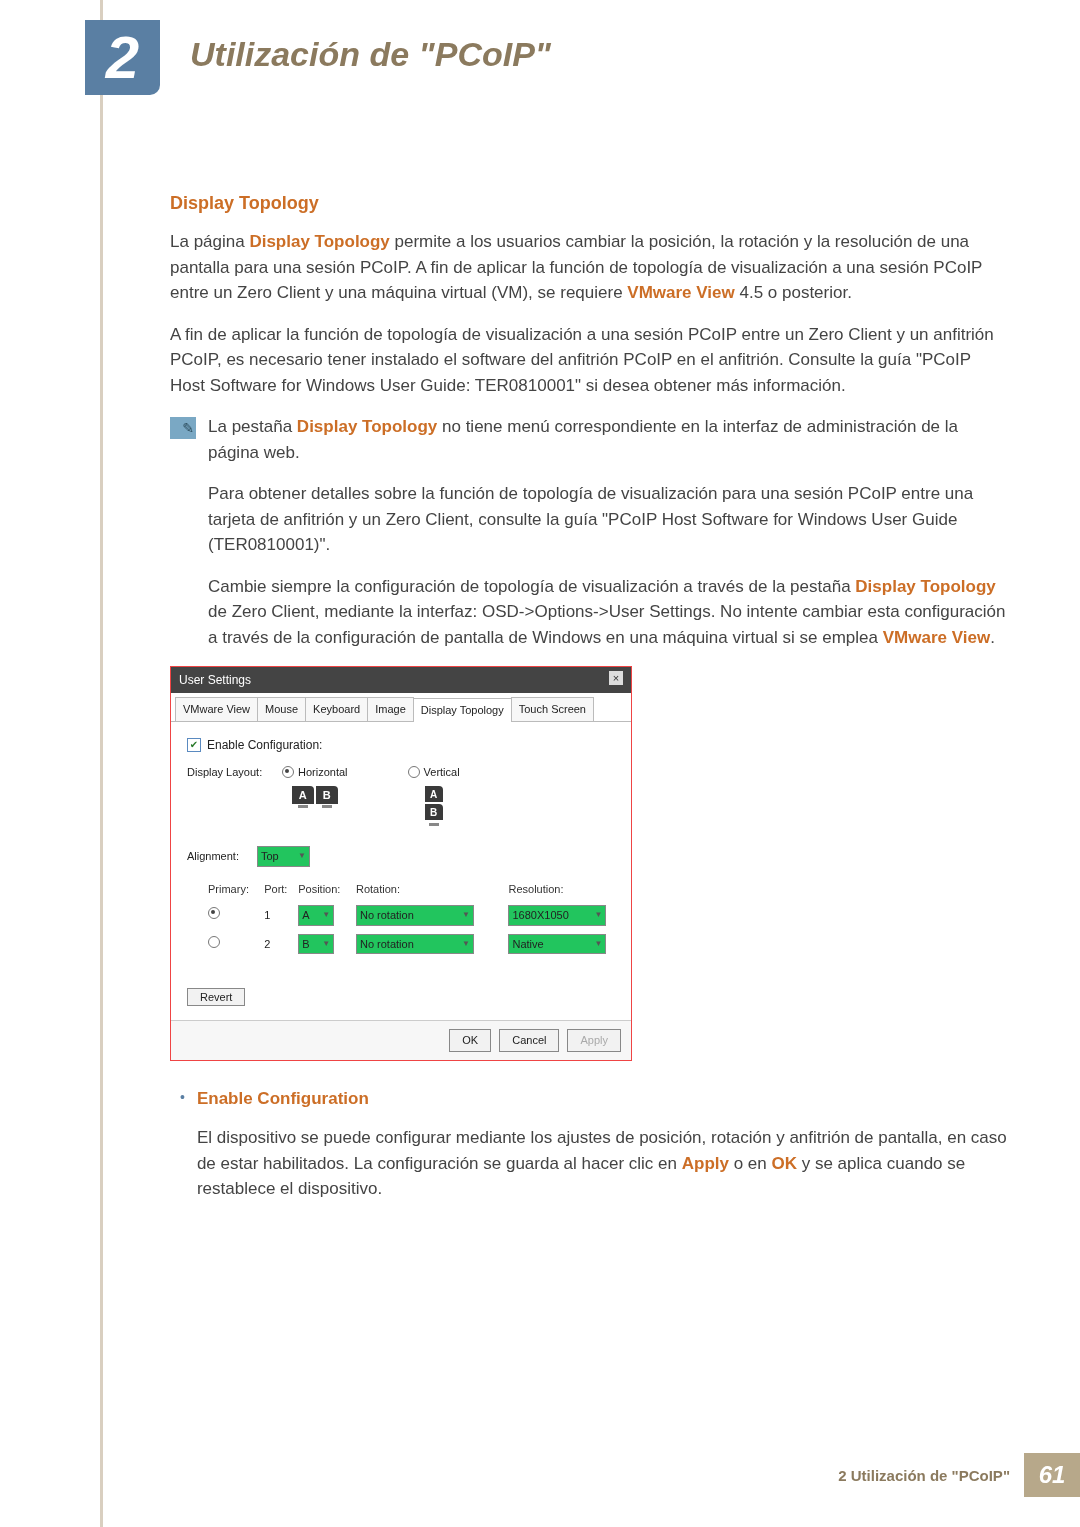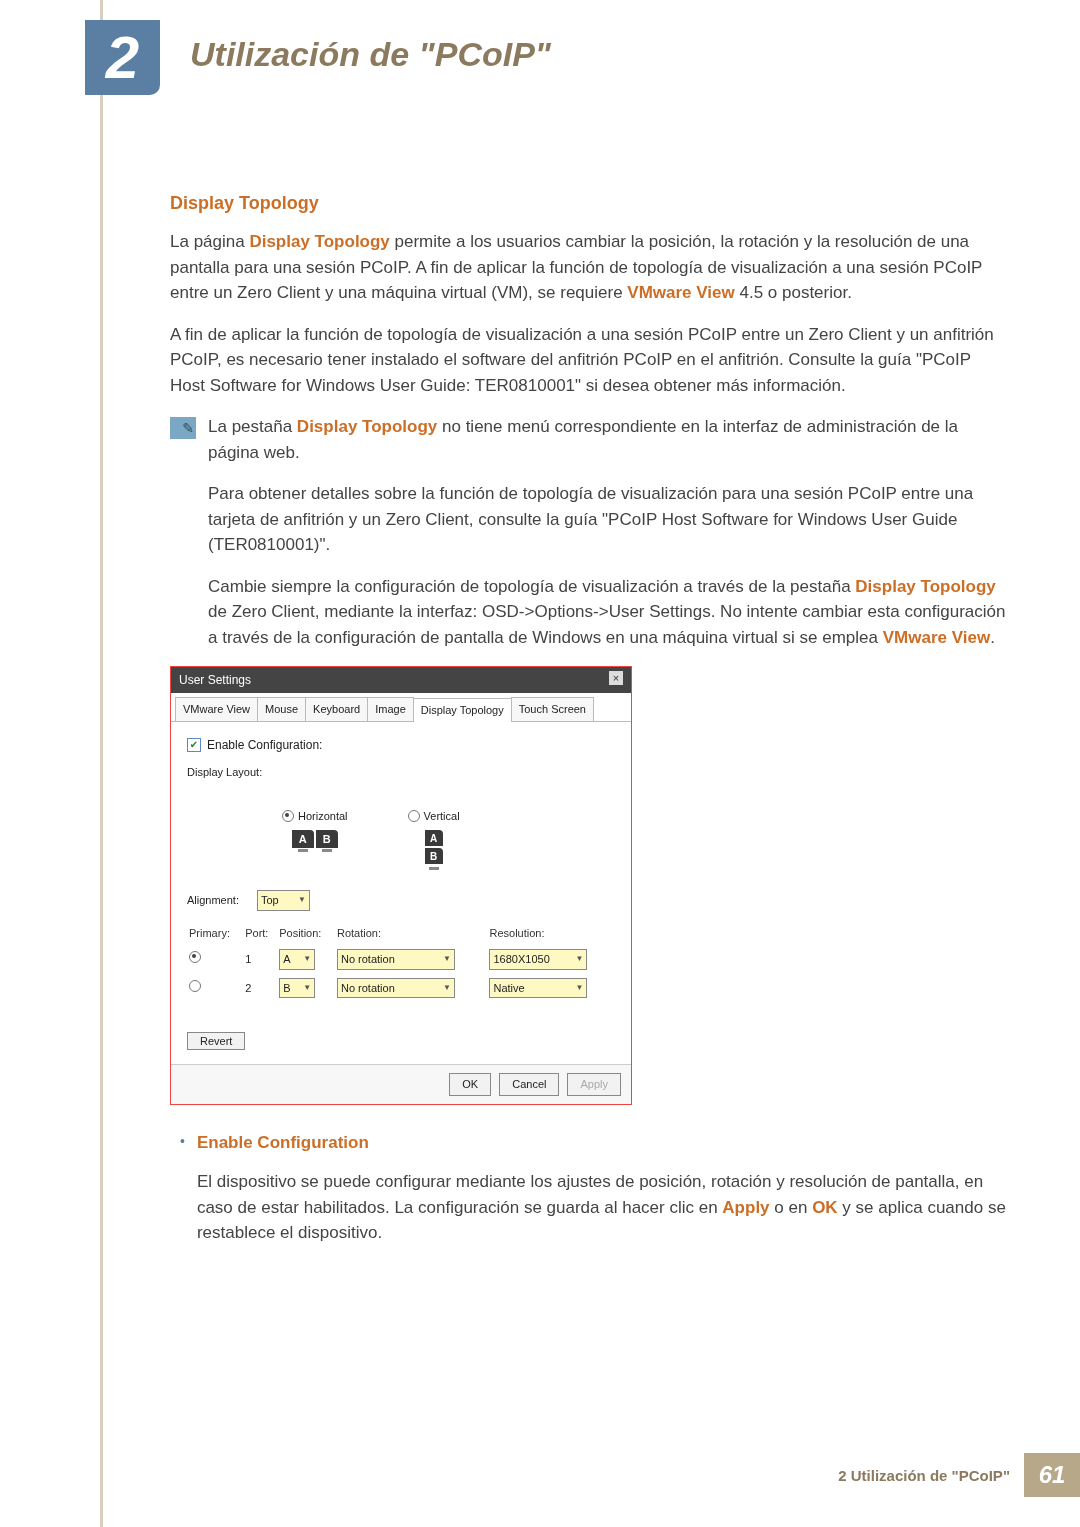--- a/index.html
+++ b/index.html
@@ -116,40 +116,40 @@
     background: #f7f7f7;
     margin-right: -1px;
     cursor: pointer;
   }
   .dlg-tab.active { background: #fff; position: relative; top: 1px; }
   .dlg-body { padding: 14px 16px; }
   .dlg-row { display: flex; align-items: center; margin-bottom: 10px; }
   .dlg-label { width: 95px; font-size: 11px; }
   .layout-opts { display: flex; gap: 60px; align-items: flex-start; }
   .layout-col { display: flex; flex-direction: column; align-items: center; }
-  .radio-line { display: flex; align-items: center; gap: 4px; font-size: 11px; margin-bottom: 6px; margin-top: 44px; }
+  .radio-line { display: flex; align-items: center; gap: 4px; font-size: 11px; margin-bottom: 6px; }
   .mon-h { display: flex; gap: 2px; }
   .mon, .monv {
     background: #3a3a3a; color: #fff; font-weight: bold;
     display: flex; align-items: center; justify-content: center;
     border-top-right-radius: 4px;
   }
   .mon { width: 22px; height: 18px; font-size: 11px; }
   .monv { width: 18px; height: 16px; font-size: 10px; margin-bottom: 2px; }
   .mon-stand { width: 10px; height: 3px; background: #888; margin: 1px auto 0; }
   .mon-h .mon-wrap, .mon-v .mon-wrap { display:flex; flex-direction:column; align-items:center; }
   .dlg-select {
     border: 1px solid #888;
     font-size: 11px;
     padding: 1px 3px;
-    background: #fef9c3;
+    background: #22c55e;
     display: inline-flex; align-items: center; justify-content: space-between;
   }
   .sel-arrow { font-size: 8px; margin-left: 3px; color: #555; }
-  .tbl { width: 100%; font-size: 11px; margin-top: 6px; border-collapse: collapse; }
+  .tbl { width: 100%; font-size: 11px; margin-top: 6px; border-collapse: collapse; margin-left: 19px; }
   .tbl th, .tbl td { text-align: left; padding: 4px 2px; }
   .tbl th { font-weight: normal; color: #333; }
   .radio-dot {
     width: 10px; height: 10px; border: 1px solid #777; border-radius: 50%;
     display: inline-block; position: relative;
   }
   .radio-dot.checked::after {
     content: ""; position: absolute; left: 2px; top: 2px;
     width: 4px; height: 4px; background: #444; border-radius: 50%;
   }
@@ -331,21 +331,21 @@
         <span class="btn">Cancel</span>
         <span class="btn disabled">Apply</span>
       </div>
     </div>
 
     <div class="bullet-item">
       <span class="bullet-dot">•</span>
       <div>
         <div class="orange-bold" style="margin-bottom:14px">Enable Configuration</div>
         <div>
-          <span>El dispositivo se puede configurar mediante los ajustes de posición, rotación y resolución de pantalla, en caso de estar habilitados. La configuración se guarda al hacer clic en </span><span class="orange-bold">Apply</span><span> o en </span><span class="orange-bold">OK</span><span> y se aplica cuando se restablece el dispositivo.</span>
+          <span>El dispositivo se puede configurar mediante los ajustes de posición, rotación y anfitrión de pantalla, en caso de estar habilitados. La configuración se guarda al hacer clic en </span><span class="orange-bold">Apply</span><span> o en </span><span class="orange-bold">OK</span><span> y se aplica cuando se restablece el dispositivo.</span>
         </div>
       </div>
     </div>
   </div>
 
   <div class="footer-bar">
     <span class="footer-label">2 Utilización de "PCoIP"</span>
     <span class="footer-page">61</span>
   </div>
 </div>

